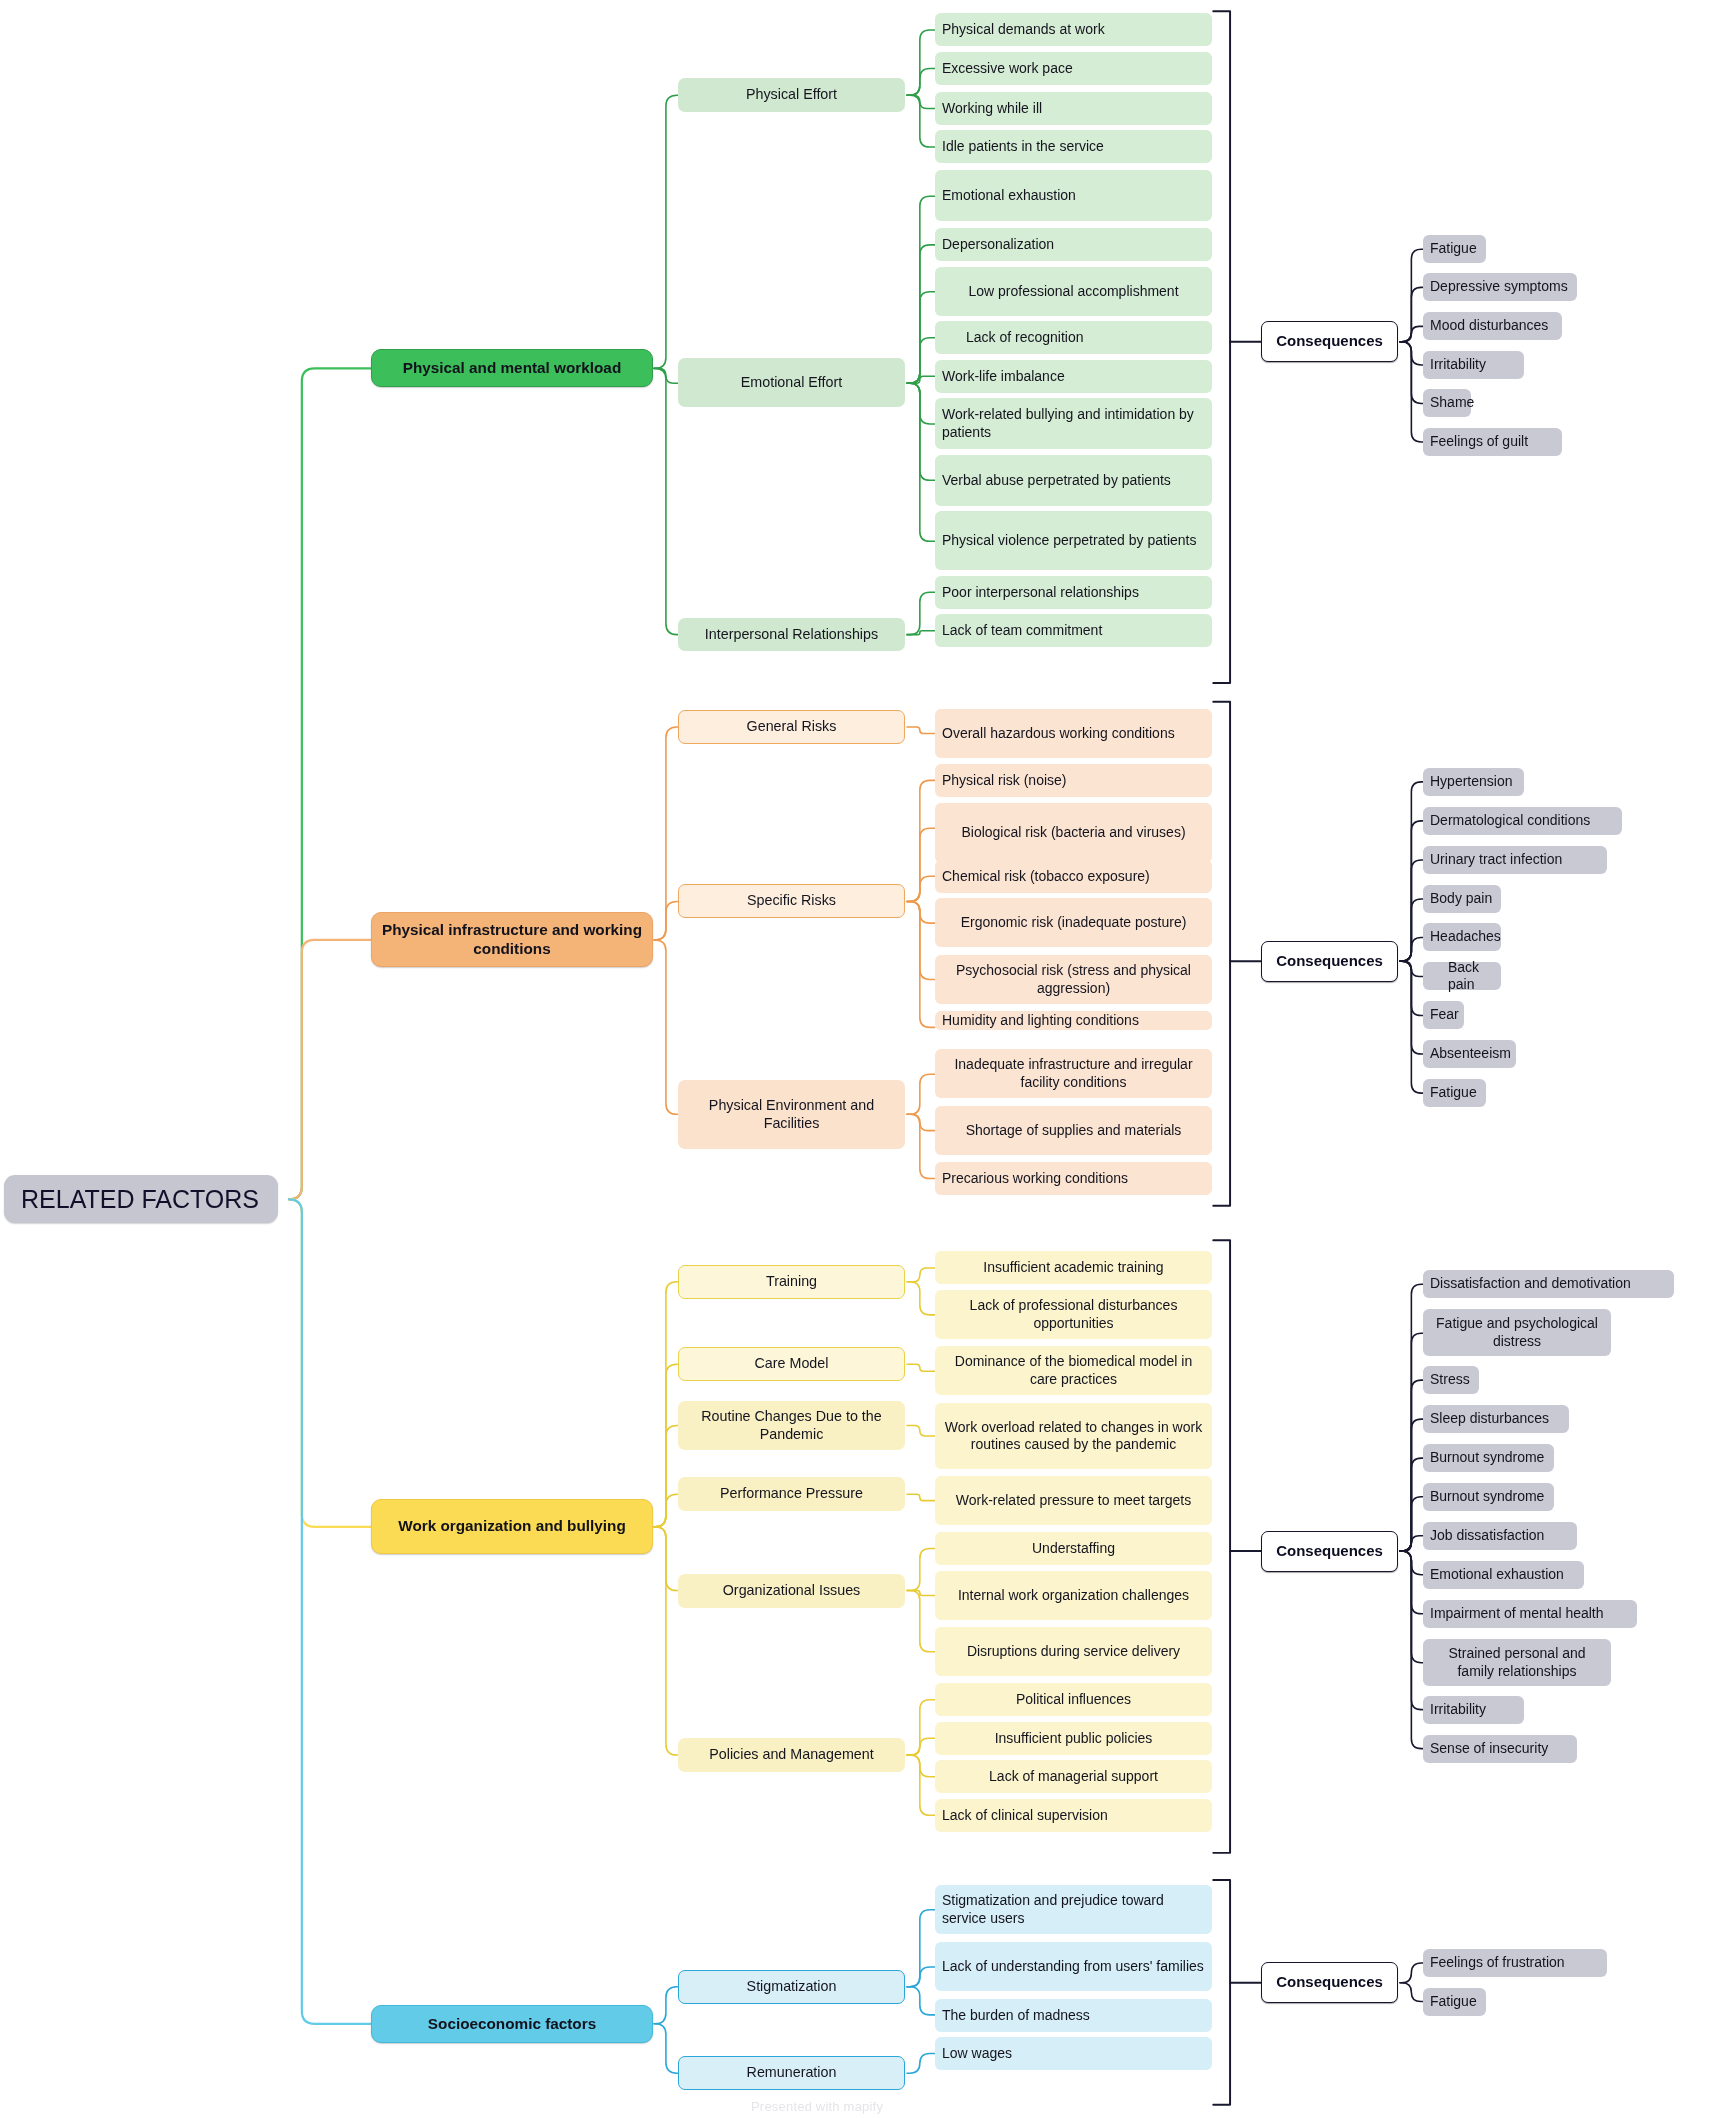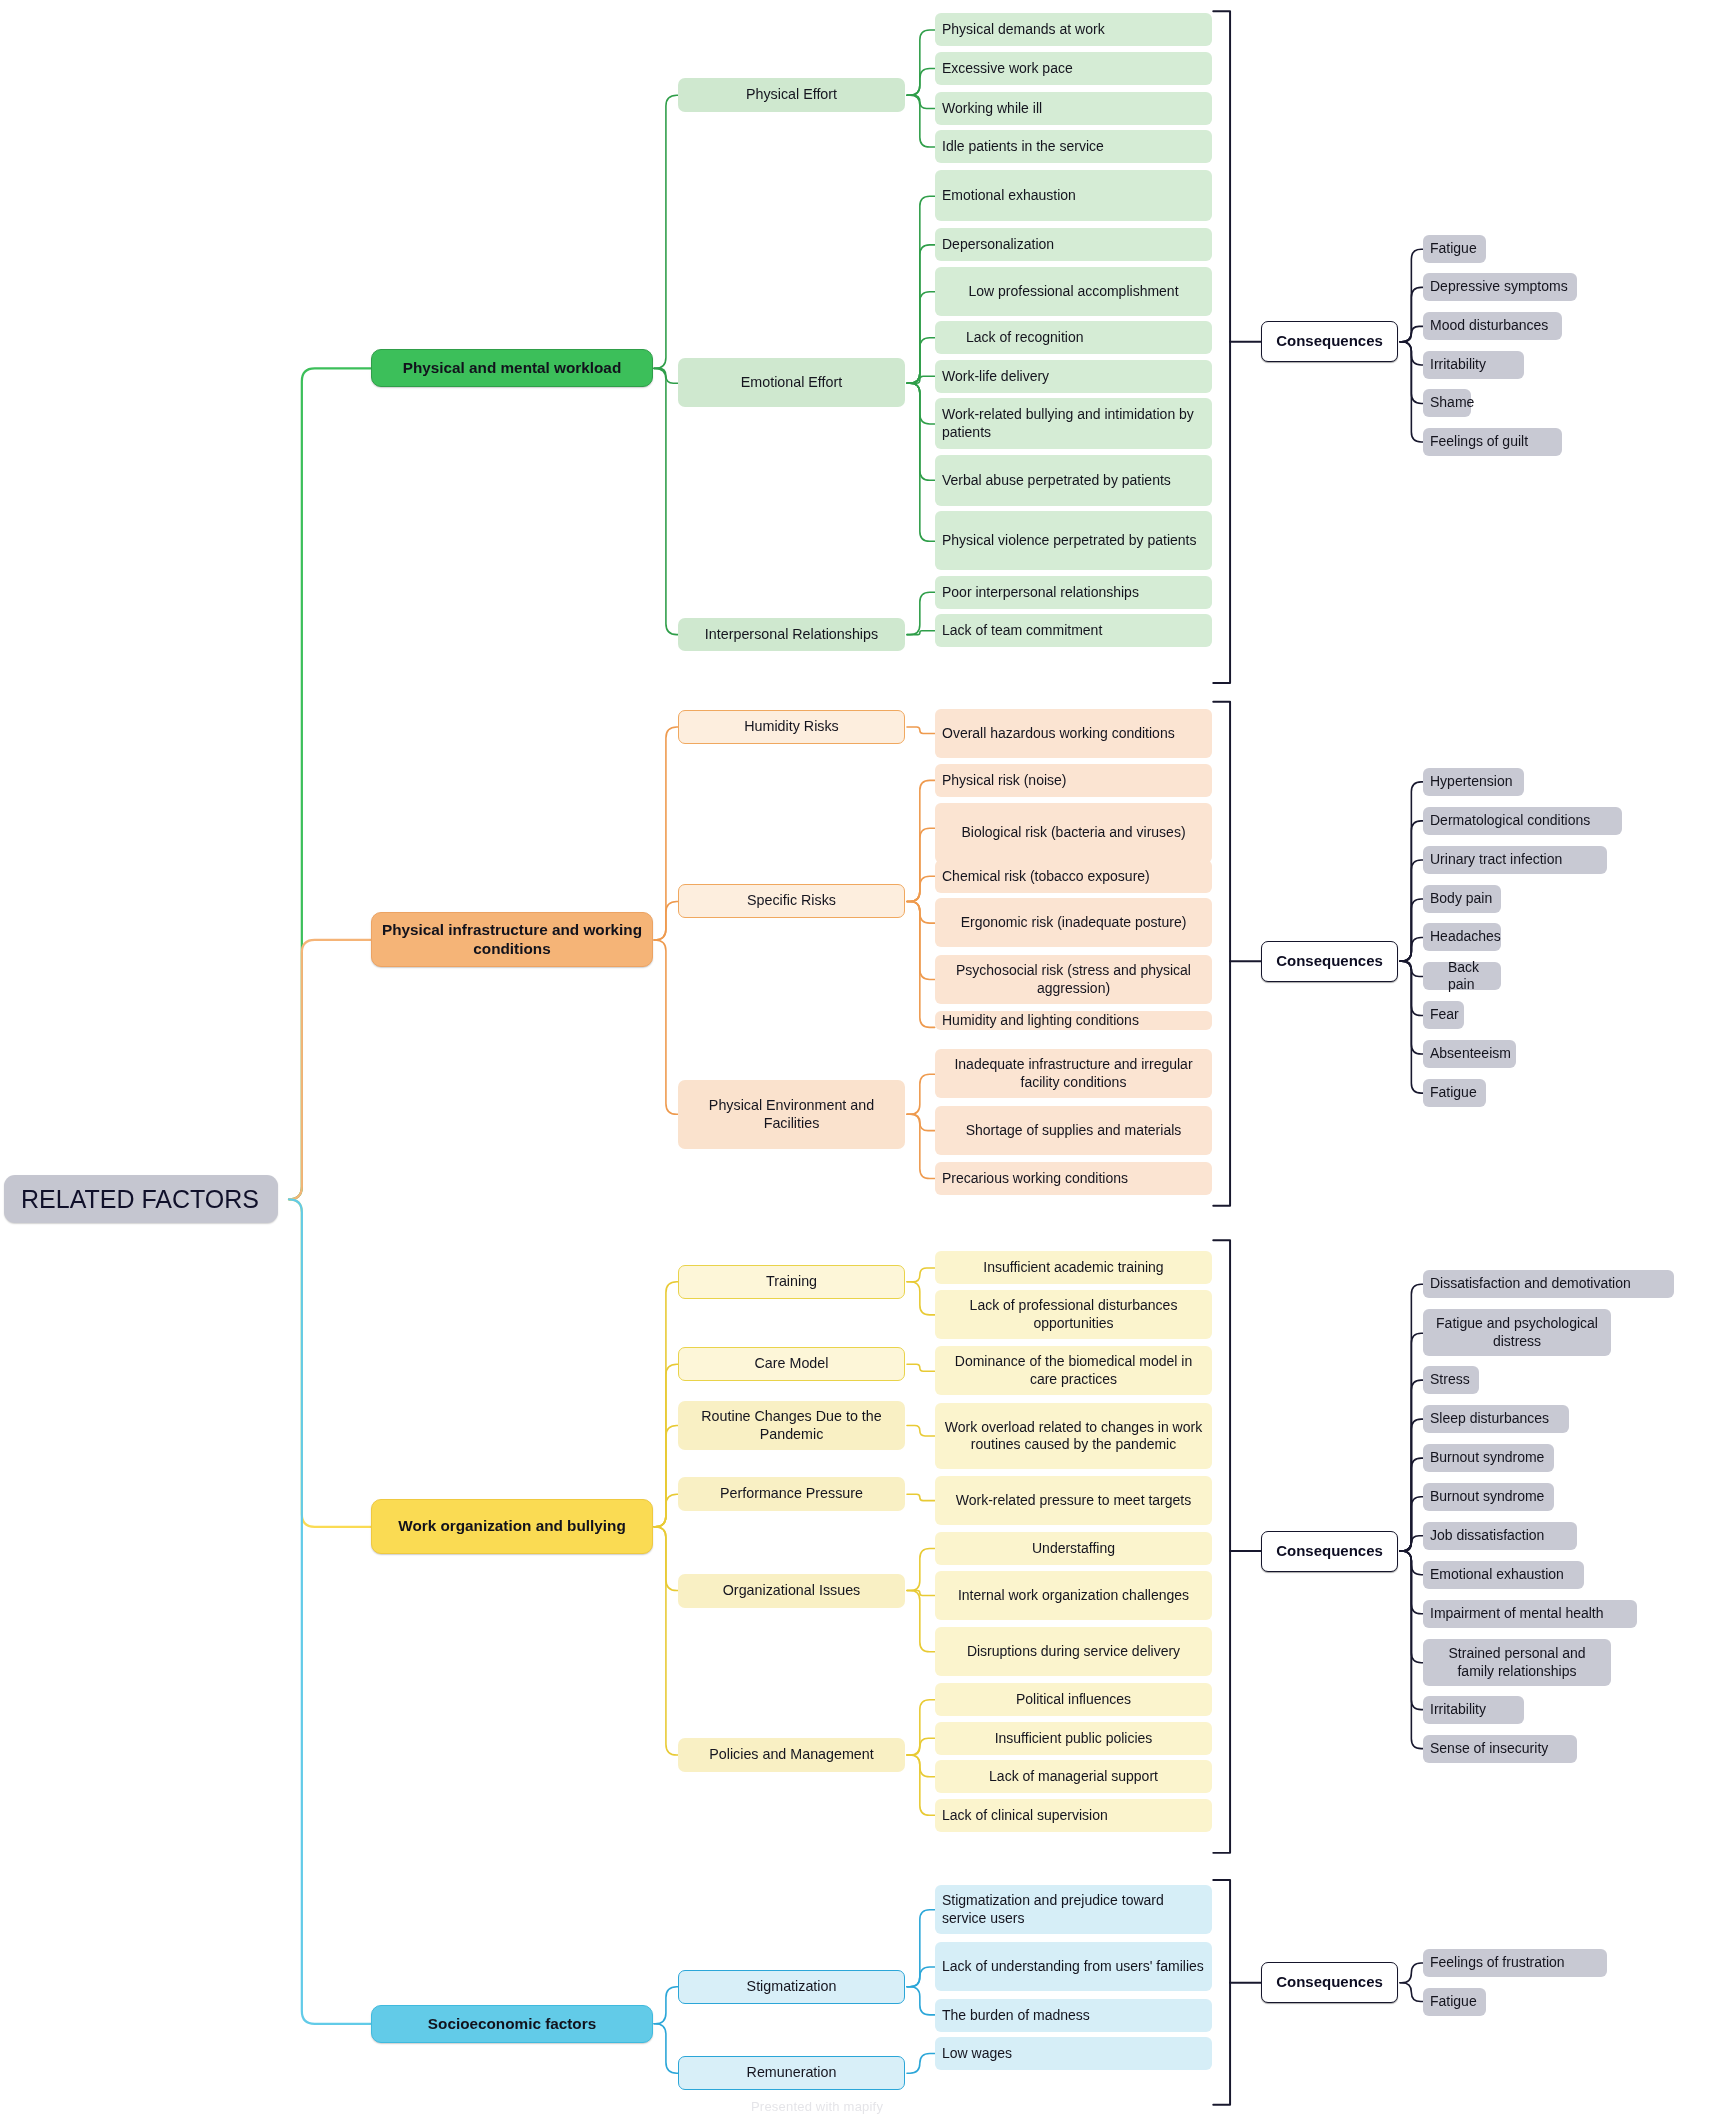--- a/index.html
+++ b/index.html
@@ -228,35 +228,35 @@
       <div class="node l2 green" style="left: 678px; top: 358px; width: 227px; height: 49px;">Emotional Effort</div>
       <div class="node l2 green" style="left: 678px; top: 618px; width: 227px; height: 33px;">Interpersonal Relationships</div>
       <div class="node l3 green" style="left: 935px; top: 13.3px; width: 277px; height: 33px;">Physical demands at work</div>
       <div class="node l3 green" style="left: 935px; top: 52px; width: 277px; height: 33px;">Excessive work pace</div>
       <div class="node l3 green" style="left: 935px; top: 92px; width: 277px; height: 33px;">Working while ill</div>
       <div class="node l3 green" style="left: 935px; top: 130px; width: 277px; height: 33px;">Idle patients in the service</div>
       <div class="node l3 green" style="left: 935px; top: 170px; width: 277px; height: 51px;">Emotional exhaustion</div>
       <div class="node l3 green" style="left: 935px; top: 228px; width: 277px; height: 33px;">Depersonalization</div>
       <div class="node l3 green center" style="left: 935px; top: 267px; width: 277px; height: 49px;">Low professional accomplishment</div>
       <div class="node l3 green" style="left: 935px; top: 321px; width: 277px; height: 33px; padding-left: 31px;">Lack of recognition</div>
-      <div class="node l3 green" style="left: 935px; top: 360px; width: 277px; height: 33px;">Work-life delivery</div>
+      <div class="node l3 green" style="left: 935px; top: 360px; width: 277px; height: 33px;">Work-life imbalance</div>
       <div class="node l3 green" style="left: 935px; top: 398px; width: 277px; height: 51px;">Work-related bullying and intimidation by patients</div>
       <div class="node l3 green" style="left: 935px; top: 455px; width: 277px; height: 51px;">Verbal abuse perpetrated by patients</div>
       <div class="node l3 green" style="left: 935px; top: 511px; width: 277px; height: 59px;">Physical violence perpetrated by patients</div>
       <div class="node l3 green" style="left: 935px; top: 576px; width: 277px; height: 33px;">Poor interpersonal relationships</div>
       <div class="node l3 green" style="left: 935px; top: 614px; width: 277px; height: 33px;">Lack of team commitment</div>
       <div class="node cons" style="left: 1261px; top: 321px; width: 137px; height: 41px;">Consequences</div>
       <div class="node cleaf" style="left: 1423px; top: 235px; width: 63px; height: 28px;">Fatigue</div>
       <div class="node cleaf" style="left: 1423px; top: 273px; width: 154px; height: 28px;">Depressive symptoms</div>
       <div class="node cleaf" style="left: 1423px; top: 312px; width: 139px; height: 28px;">Mood disturbances</div>
       <div class="node cleaf" style="left: 1423px; top: 351px; width: 101px; height: 28px;">Irritability</div>
       <div class="node cleaf" style="left: 1423px; top: 389px; width: 48px; height: 28px;">Shame</div>
       <div class="node cleaf" style="left: 1423px; top: 428px; width: 139px; height: 28px;">Feelings of guilt</div>
       <div class="node l1 orange" style="left: 371px; top: 912px; width: 282px; height: 55px;">Physical infrastructure and working conditions</div>
-      <div class="node l2 orange ring" style="left: 678px; top: 710px; width: 227px; height: 34px;">Humidity Risks</div>
+      <div class="node l2 orange ring" style="left: 678px; top: 710px; width: 227px; height: 34px;">General Risks</div>
       <div class="node l2 orange ring" style="left: 678px; top: 884px; width: 227px; height: 34px;">Specific Risks</div>
       <div class="node l2 orange" style="left: 678px; top: 1080px; width: 227px; height: 69px;">Physical Environment and Facilities</div>
       <div class="node l3 orange" style="left: 935px; top: 709px; width: 277px; height: 49px;">Overall hazardous working conditions</div>
       <div class="node l3 orange" style="left: 935px; top: 764px; width: 277px; height: 33px;">Physical risk (noise)</div>
       <div class="node l3 orange center" style="left: 935px; top: 803px; width: 277px; height: 60px;">Biological risk (bacteria and viruses)</div>
       <div class="node l3 orange" style="left: 935px; top: 860px; width: 277px; height: 33px;">Chemical risk (tobacco exposure)</div>
       <div class="node l3 orange center" style="left: 935px; top: 898px; width: 277px; height: 49px;">Ergonomic risk (inadequate posture)</div>
       <div class="node l3 orange center" style="left: 935px; top: 955px; width: 277px; height: 49px;">Psychosocial risk (stress and physical aggression)</div>
       <div class="node l3 orange" style="left: 935px; top: 1011px; width: 277px; height: 19px;">Humidity and lighting conditions</div>
       <div class="node l3 orange center" style="left: 935px; top: 1049px; width: 277px; height: 49px;">Inadequate infrastructure and irregular facility conditions</div>

